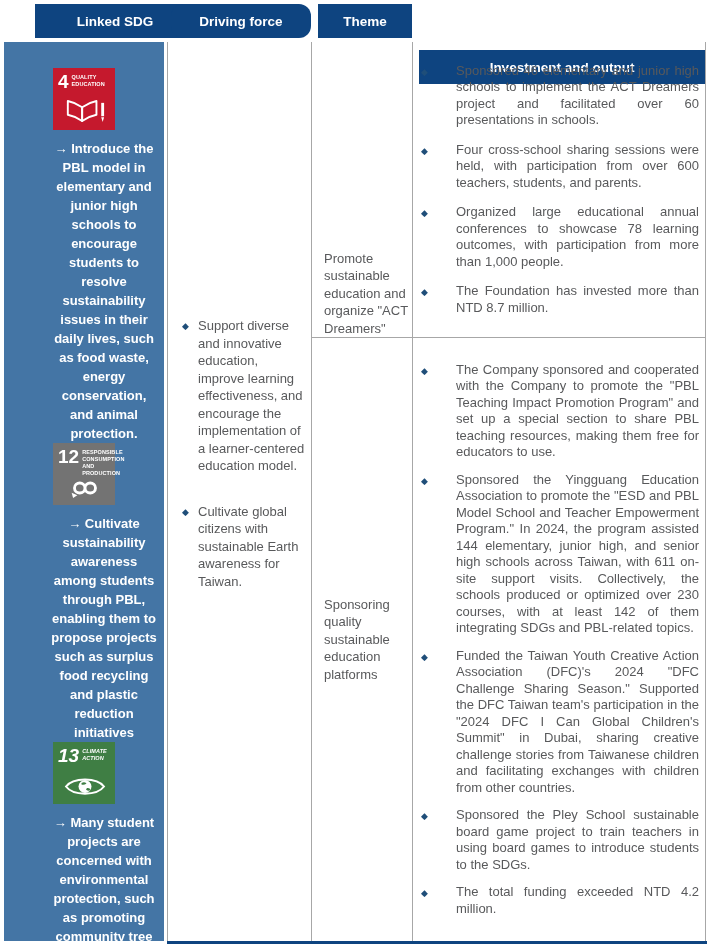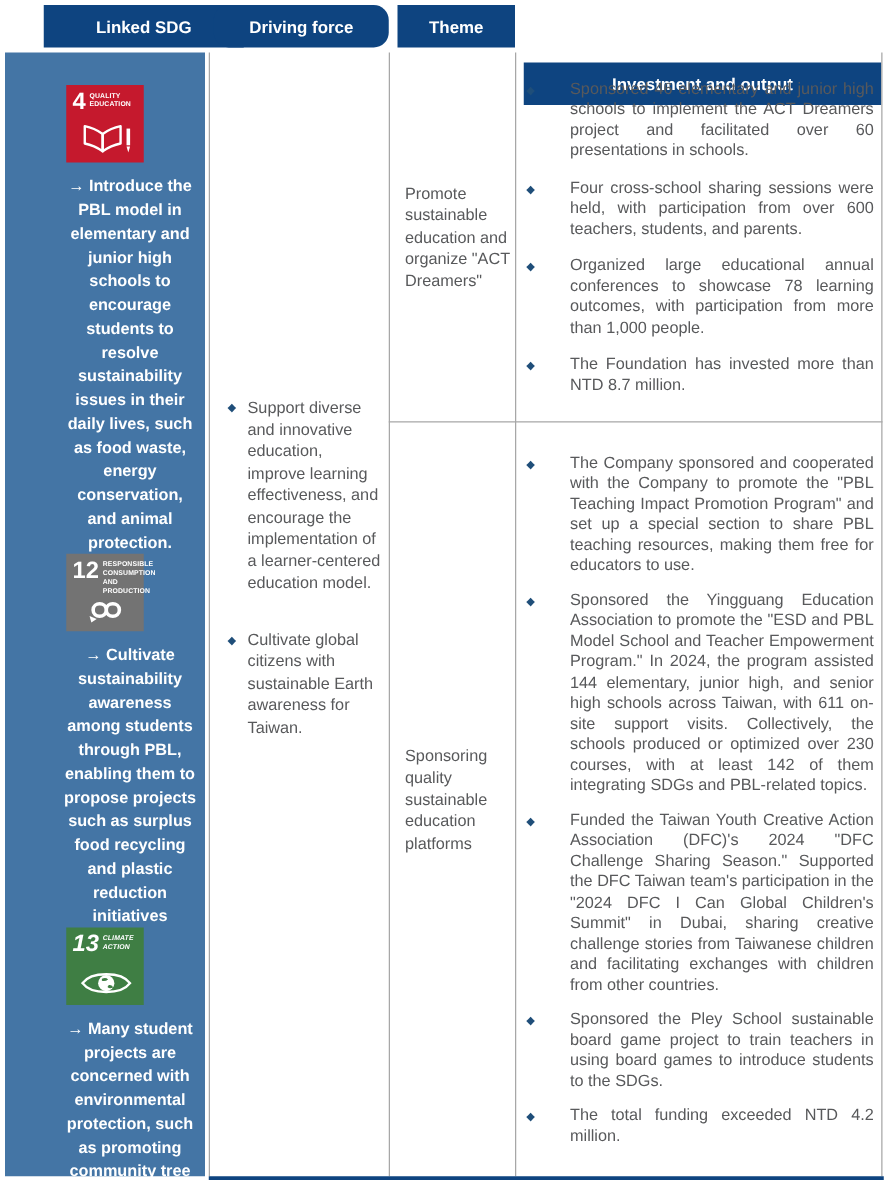--- a/index.html
+++ b/index.html
@@ -42,21 +42,21 @@
 
   
   .col2 { position:absolute; left:168px; top:42px; width:143px; height:899px;
           display:flex; flex-direction:column; justify-content:center; padding:0 6px 48px 14px; }
   .col2 li { margin-bottom:28px; }
   .col2 .btext { font-size:13px; line-height:17.5px; }
 
   
   .theme { position:absolute; left:312px; width:100px; display:flex; align-items:center;
            padding-left:12px; padding-right:4px; color:#58595b; font-size:13px; line-height:17.5px; }
-  .theme1 { top:42px; height:295px; }
+  .theme1 { top:42px; height:295px;align-items:flex-end; }
   .theme2 { top:338px; height:603px; }
 
   
   .inv { position:absolute; left:413px; width:292px; display:flex; flex-direction:column;
          justify-content:center; padding:6px 6px 6px 8px; }
   .inv1 { top:42px; height:295px; }
   .inv2 { top:338px; height:603px; }
   .inv1 li { margin-bottom:13px; }
   .inv2 li { margin-bottom:11px; }
   .inv li:last-child { margin-bottom:0; }

